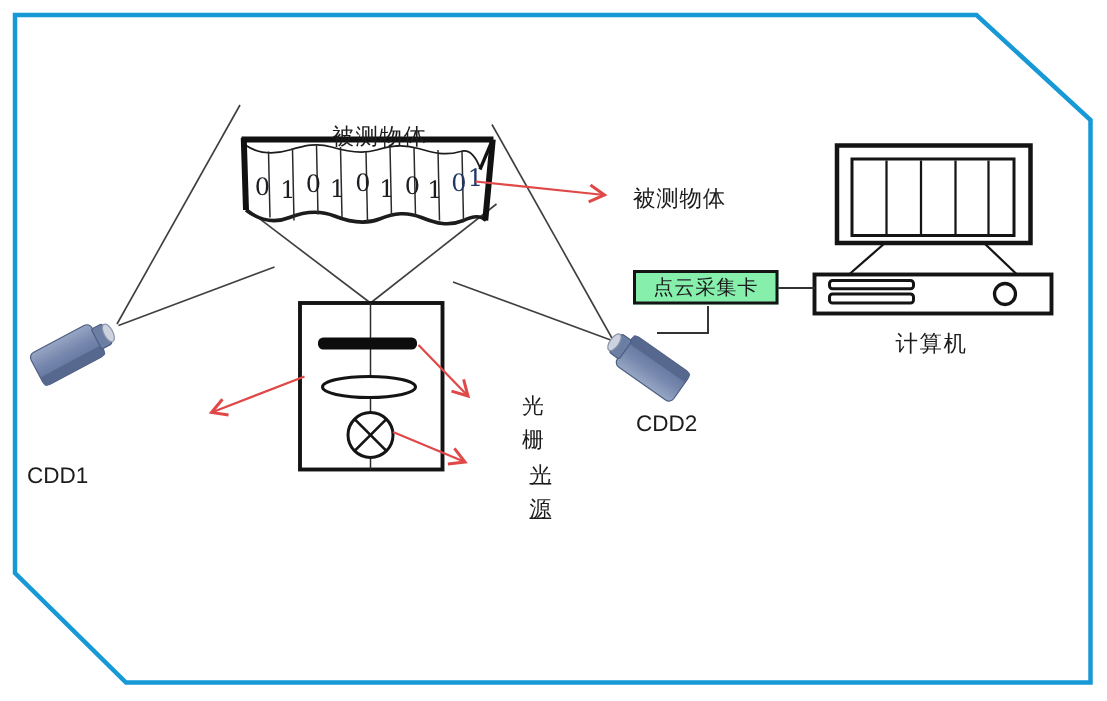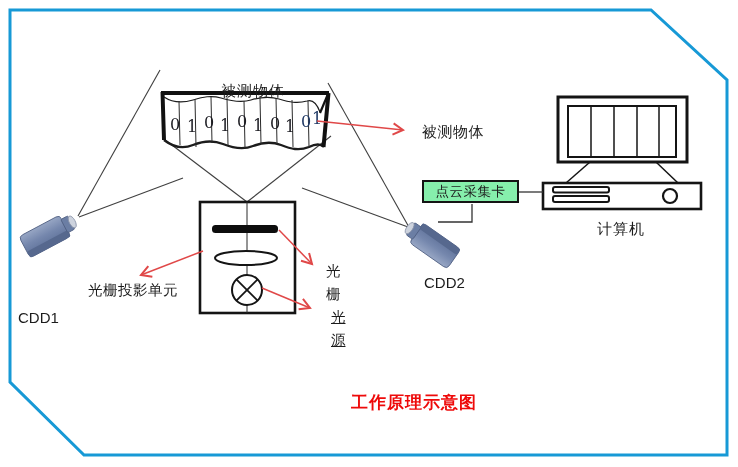--- a/index.html
+++ b/index.html
@@ -8,21 +8,21 @@
     font-family:"Liberation Sans", sans-serif;
   }
   .stage svg{position:absolute;left:0;top:0;}
   .lbl{position:absolute;color:#1c1c1c;white-space:nowrap;}
   .lbl-obj{left:221px;top:62px;font-size:15px;letter-spacing:1px;margin-top:20px;}
   .lbl-fringe{left:422px;top:123px;font-size:15px;letter-spacing:0.5px;}
   .lbl-computer{left:597px;top:220px;font-size:15px;letter-spacing:1px;}
   .lbl-cdd1{left:18px;top:263px;font-size:15px;margin-top:46px;}
   .lbl-cdd2{left:424px;top:274px;font-size:15px;}
   .lbl-proj{left:88px;top:281px;font-size:14.5px;letter-spacing:0.5px;}
-  .lbl-vert{width:17px;white-space:normal;word-break:break-all;line-height:23px;font-size:14.5px;}
+  .lbl-vert{width:17px;white-space:normal;word-break:break-all;line-height:23px;font-size:14.5px;margin-left:22px;}
   .lbl-grating{left:326px;top:260px;}
   .lbl-source{left:331px;top:306px;text-decoration:underline;}
   .card-box{
     position:absolute;left:422px;top:180px;width:93px;height:19px;
     border:2.5px solid #141414;background:#86efac;display:flex;align-items:center;justify-content:center;
     font-size:13.5px;color:#1c1c1c;letter-spacing:0.5px;
   }
   .title{
     position:absolute;left:351px;top:391px;font-size:17px;font-weight:bold;color:#ee0a0a;letter-spacing:1px;
   }
@@ -137,24 +137,22 @@
     <g transform="translate(408,227) rotate(-145)">
       <rect x="-56" y="-12" width="46" height="24" rx="4" fill="url(#camGrad)" stroke="#4d5d80" stroke-width="0.8"></rect>
       <rect x="-56" y="5" width="46" height="7" rx="2" fill="#56688e"></rect>
       <rect x="-11" y="-7.5" width="8" height="15" rx="1.5" fill="#6b7ea4" stroke="#4d5d80" stroke-width="0.8"></rect>
       <ellipse cx="-2" cy="0" rx="3" ry="6.5" fill="#cdd3de" stroke="#8a93a8" stroke-width="0.8"></ellipse>
     </g>
   </svg>
 
   <div class="lbl lbl-obj">被测物体</div>
   <div class="lbl lbl-fringe">被测物体</div>
-  <div class="lbl lbl-proj">光栅投影单元</div>
   <div class="lbl lbl-vert lbl-grating">光栅</div>
   <div class="lbl lbl-vert lbl-source">光源</div>
   <div class="lbl lbl-cdd1">CDD1</div>
   <div class="lbl lbl-cdd2">CDD2</div>
   <div class="card-box">
     <span>点云采集卡</span>
   </div>
   <div class="lbl lbl-computer">计算机</div>
-  <div class="title">工作原理示意图</div>
 
 </div>
 
 </body></html>

